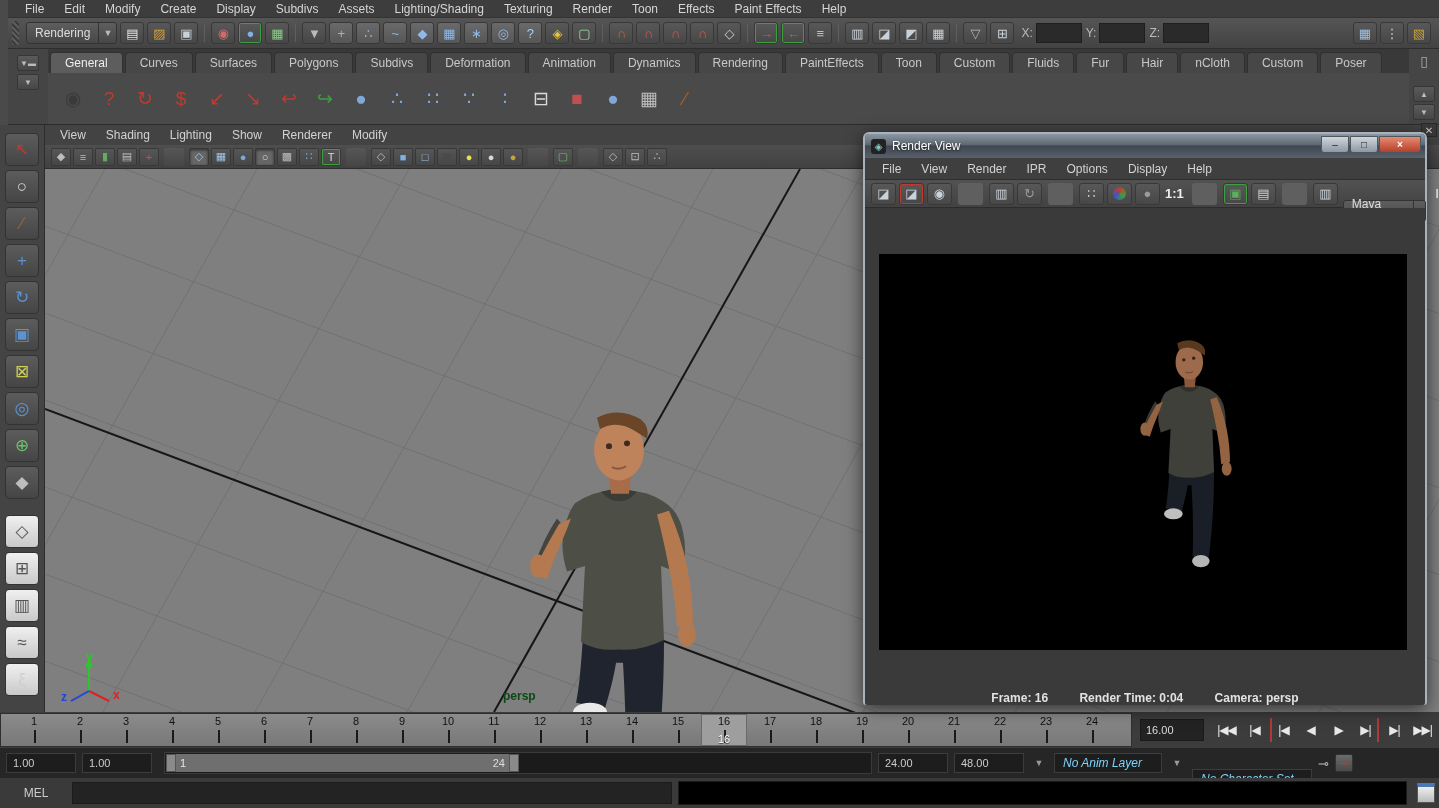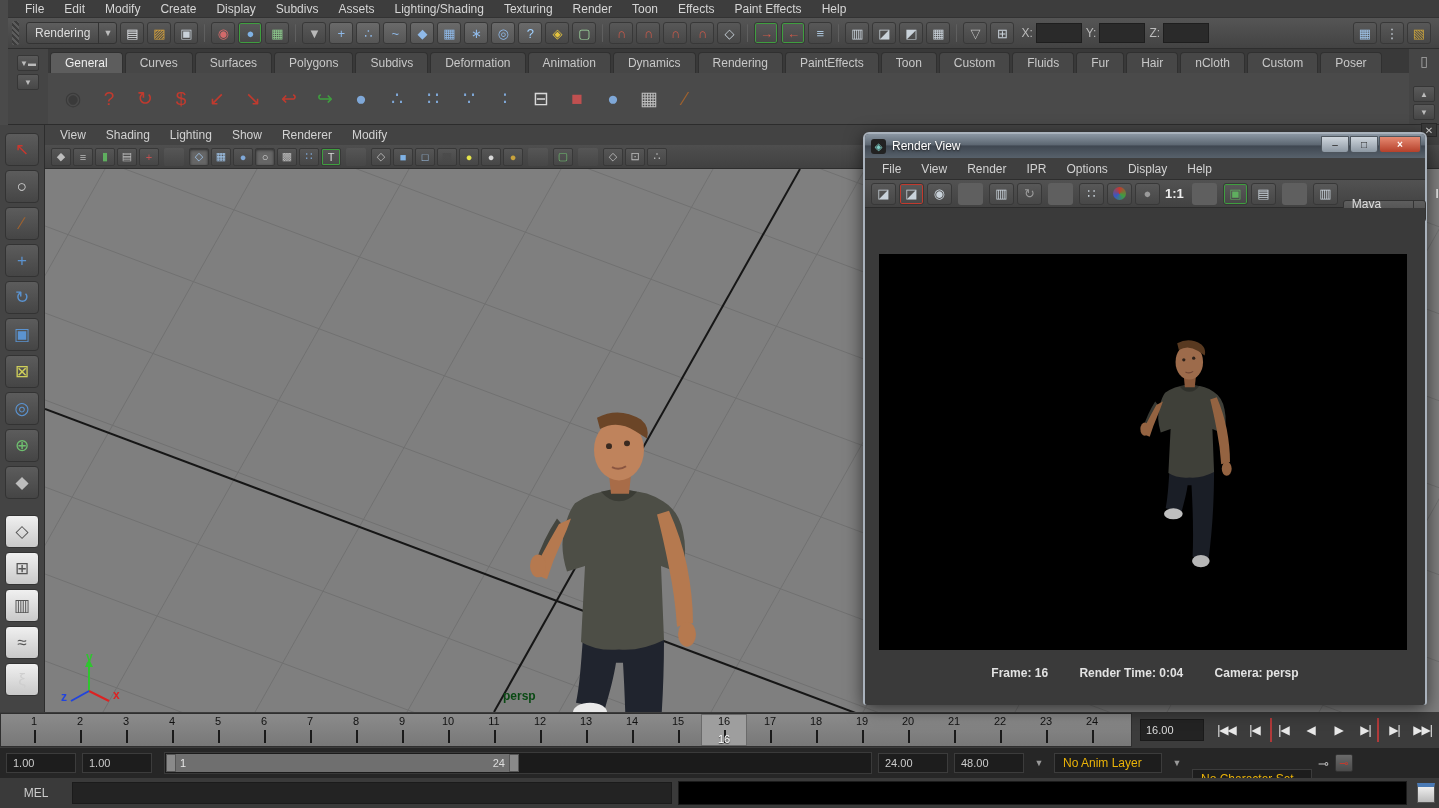--- a/index.html
+++ b/index.html
@@ -82,21 +82,21 @@
   .ticon.rgb .glyph { width:13px; height:13px; border-radius:50%; background:conic-gradient(#c23a2e,#3f9e3f,#3a56c2,#c23a2e); color:transparent; }
   .ticon.txt { background:none; border:none; font-weight:bold; color:#eee; width:auto; padding:0 2px; }
   .rv-dd { margin-left:2px; height:22px;margin-top:35px; }
   .pause { font-weight:bold; color:#ddd; letter-spacing:1px; margin-left:6px; font-size:13px; }
   .ipr-dot { width:13px; height:13px; border-radius:50%; background:radial-gradient(circle at 35% 30%,#bbb,#666); margin-left:6px; }
   .rv-body { position:relative; height:497px; background:#3a3a3a; border-radius:0 0 2px 2px; }
   .rv-canvas { position:absolute; left:14px; top:46px; width:528px; height:396px; background:#000; box-shadow:inset 0 0 0 1px #111; }
   .rv-status { position:absolute; left:0; right:0; text-align:center; color:#e2e2e2; font-weight:bold; font-size:12px; }
   .rv-status span { margin:0 14px; }
   .rv-status.l1 { bottom:26px; }
-  .rv-status.l2 { bottom:25px; }
+  .rv-status.l2 { bottom:0; }
 
   
   .timeline-row { position:absolute; top:712px; left:0; right:0; height:36px; background:#3c3c3c; display:flex; align-items:center; }
   .tl-ruler { width:1132px; height:34px; background:linear-gradient(#8b8b8b,#787878); border:1px solid #2f2f2f; display:flex; padding-left:10px; }
   .tl-cell { width:46px; height:100%; position:relative; color:#111; font-size:11px; }
   .tl-cell .fnum { position:absolute; top:1px; left:0; right:0; text-align:center; }
   .tl-cell .tick { position:absolute; left:50%; bottom:3px; width:2px; height:13px; background:#1a1a1a; }
   .tl-cell .curlab { display:none; }
   .tl-cell.current { background:#9e9e9e; box-shadow:inset 0 0 0 1px #6a6a6a; }
   .tl-cell.current .curlab { display:block; position:absolute; bottom:1px; left:0; right:0; text-align:center; color:#fff; font-size:11px; text-shadow:0 1px 1px #333; }
@@ -109,21 +109,21 @@
   
   .range-row { position:absolute; top:748px; left:0; right:0; height:30px; background:#262626; display:flex; align-items:center; padding-left:6px; gap:6px; }
   .rfield { width:70px; height:20px; background:#1d1d1d; border:1px solid #3c3c3c; color:#ccc; font-size:11px; padding:0 6px; }
   .rs-track { width:708px; height:22px; background:#1b1b1b; border:1px solid #3a3a3a; position:relative; margin-left:6px; }
   .rs-bar { position:absolute; left:1px; top:1px; bottom:1px; width:50%; background:#6f6f6f; display:flex; align-items:center; justify-content:space-between; }
   .rs-handle { width:10px; height:100%; background:#8a8a8a; border:1px solid #555; }
   .rs-lab { color:#e8e8e8; font-size:11px; }
   .rs-lab.start { position:absolute; left:14px; }
   .rs-lab.end { position:absolute; right:14px; color:#ddd; }
   .dd-mini { width:18px; height:18px; display:flex; align-items:center; justify-content:center; color:#999; font-size:9px; }
-  .pill { height:20px; background:#1d1d1d; border:1px solid #3c3c3c; color:#eab308; font-size:12px; display:flex; align-items:center; padding:0 8px; }
+  .pill { height:20px; background:#1d1d1d; border:1px solid #3c3c3c; color:#7dd3fc; font-size:12px; display:flex; align-items:center; padding:0 8px;font-style:italic; }
   .keyicon { color:#bbb; font-size:13px; }
   .autokey { width:18px; height:18px; background:linear-gradient(#6a6a6a,#4a4a4a); border:1px solid #333; color:#c23a2e; font-size:11px; display:flex; align-items:center; justify-content:center; border-radius:2px; }
 
   
   .command-row { position:absolute; top:778px; left:0; right:0; height:30px; background:#3a3a3a; display:flex; align-items:center; padding-left:6px; gap:6px; }
   .mel-label { width:60px; color:#ccc; text-align:center; }
   .mel-input { width:600px; height:22px; background:#232323; border:1px solid #1b1b1b; color:#ddd; padding:0 6px; }
   .mel-output { flex:1; height:24px; background:#000; border:1px solid #1b1b1b; color:#ccc; padding:0 6px; line-height:22px; margin-right:4px; }
   .script-icon { width:18px; height:20px; background:linear-gradient(#eee,#bbb); border:1px solid #555; border-top:4px solid #4a7ab5; margin-right:4px; }
 </style>

